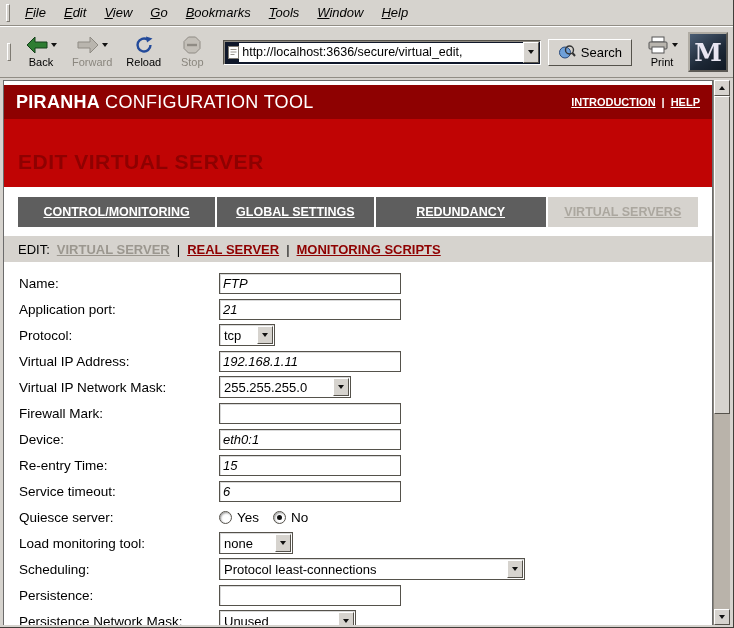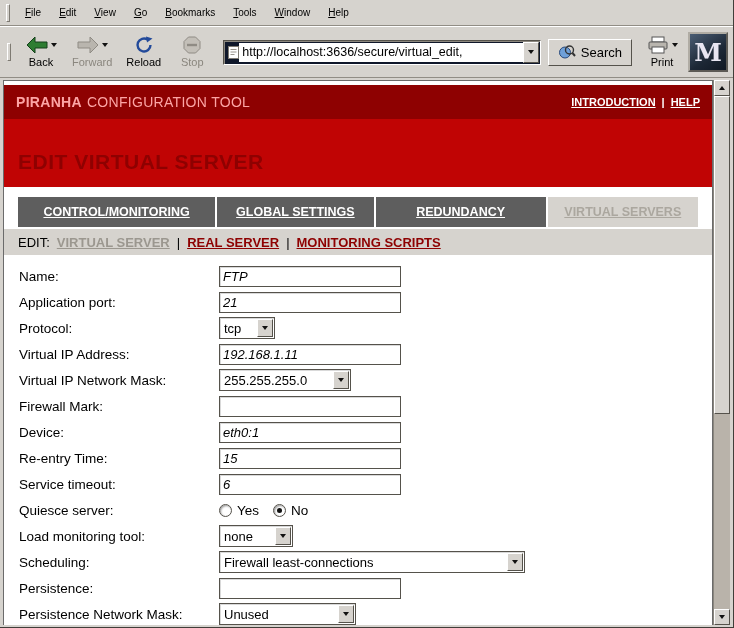--- a/index.html
+++ b/index.html
@@ -4,21 +4,21 @@
 <style>
   * { box-sizing: border-box; margin: 0; padding: 0; }
   html,body { background:#6b6b6b; }
   .window {
     width:734px; height:628px; background:#d6d3ce; position:relative; overflow:hidden;
     font-family:"Liberation Sans", sans-serif; color:#000;
     border-right:1px solid #403e39; border-bottom:1px solid #403e39;
   }
   
   .menubar { height:26px; display:flex; align-items:center; padding:0 4px; border-bottom:1px solid #918d85; }
-  .menu-item { font-size:10px; padding:3px 9px; cursor:default; }
+  .menu-item { font-size:13px; padding:3px 9px; cursor:default;font-style:italic; }
   .grip { width:4px; height:18px; background:#d6d3ce; border-top:1px solid #fff; border-left:1px solid #fff;
           border-right:1px solid #7e7a72; border-bottom:1px solid #7e7a72; margin:0 6px 0 2px; }
   
   .toolbar { height:52px; border-top:1px solid #fff; border-bottom:1px solid #918d85;
              display:flex; align-items:center; padding:6px 5px; }
   .tbtn { display:flex; flex-direction:column; align-items:center; justify-content:center;
           gap:2px; padding:2px 7px; min-width:48px; cursor:default; }
   .tbtn-top { display:flex; align-items:flex-start; gap:3px; }
   .tlabel { font-size:11px; }
   .tlabel.disabled { color:#8a867e; }
@@ -42,36 +42,36 @@
           background:linear-gradient(145deg,#4a5d74,#1d2836 60%,#101823);
           color:#e8e6f2; display:flex; align-items:center; justify-content:center;
           font-family:"DejaVu Serif", serif; font-weight:bold; font-size:25px; }
   
   .bbody { position:absolute; top:80px; left:3px; right:3px; bottom:2px; display:flex; }
   .viewport { flex:1; background:#fff; border:1px solid #6b6b6b; border-bottom:none;
               overflow:hidden; padding-top:4px; }
   
   .phead { height:34px; background:#8e0101; display:flex; align-items:center;
            justify-content:space-between; padding:0 12px; }
-  .brand { color:#fca5a5; font-size:14px; letter-spacing:.3px; display:flex; gap:5px; }
+  .brand { color:#ffffff; font-size:18px; letter-spacing:.3px; display:flex; gap:5px; }
   .hlinks { color:#fff; font-size:11px; font-weight:bold; display:flex; gap:6px; align-items:center; }
   .hlinks a { color:#fff; text-decoration:underline; cursor:pointer; }
   .pband { height:68px; background:#c00404; display:flex; align-items:center; padding:18px 0 0 14px; }
   .ptitle { color:#8e0101; font-size:21px; font-weight:bold; letter-spacing:.5px; }
   
   .tabrow { height:30px; margin:10px 14px 0; display:flex; gap:2px; }
   .tab { background:#5e5e5e; color:#fff; font-weight:bold; font-size:12.5px;
          display:flex; align-items:center; justify-content:center;
          text-decoration:underline; cursor:pointer; white-space:nowrap; }
   .tab:nth-child(1){ width:29%; } .tab:nth-child(2){ width:23%; }
   .tab:nth-child(3){ width:25%; } .tab:nth-child(4){ flex:1; }
   .tab.active { background:#d6d3ce; color:#aba79f; }
   
   .subnav { height:26px; background:#d6d3ce; display:flex; align-items:center;
-            padding:0 14px; gap:7px; font-size:13px; margin-top:2px; }
+            padding:0 14px; gap:7px; font-size:13px; margin-top:9px; }
   .ncur  { color:#9b978f; font-weight:bold; text-decoration:underline; cursor:pointer; }
   .nlink { color:#8e0101; font-weight:bold; text-decoration:underline; cursor:pointer; }
   
   .form { padding:8px 0 0 15px; background:#fff; }
   .frow { height:26px; display:flex; align-items:center; }
   .flabel { width:200px; font-size:13.5px; }
   .ftext { width:182px; height:21px; background:#fff; border:1px solid #55524b;
            box-shadow:inset 1px 1px 0 rgba(0,0,0,.15); font-size:13px; padding:0 3px;
            font-family:"Liberation Sans", sans-serif;font-style:italic; }
   .fselect { height:22px; border:1px solid #55524b; box-shadow:inset 1px 1px 0 rgba(0,0,0,.15);
@@ -292,21 +292,21 @@
             <span class="fsel-txt">none</span>
             <span class="fsel-btn">
                 <span class="tri-down"></span>
               </span>
           </div>
         </div>
 
         <div class="frow">
           <label class="flabel">Scheduling:</label>
           <div class="fselect" style="width:306px">
-            <span class="fsel-txt">Firewall least-connections</span>
+            <span class="fsel-txt">Protocol least-connections</span>
             <span class="fsel-btn">
                 <span class="tri-down"></span>
               </span>
           </div>
         </div>
 
         <div class="frow">
           <label class="flabel">Persistence:</label>
           <input class="ftext" value="" style="">
         </div>

